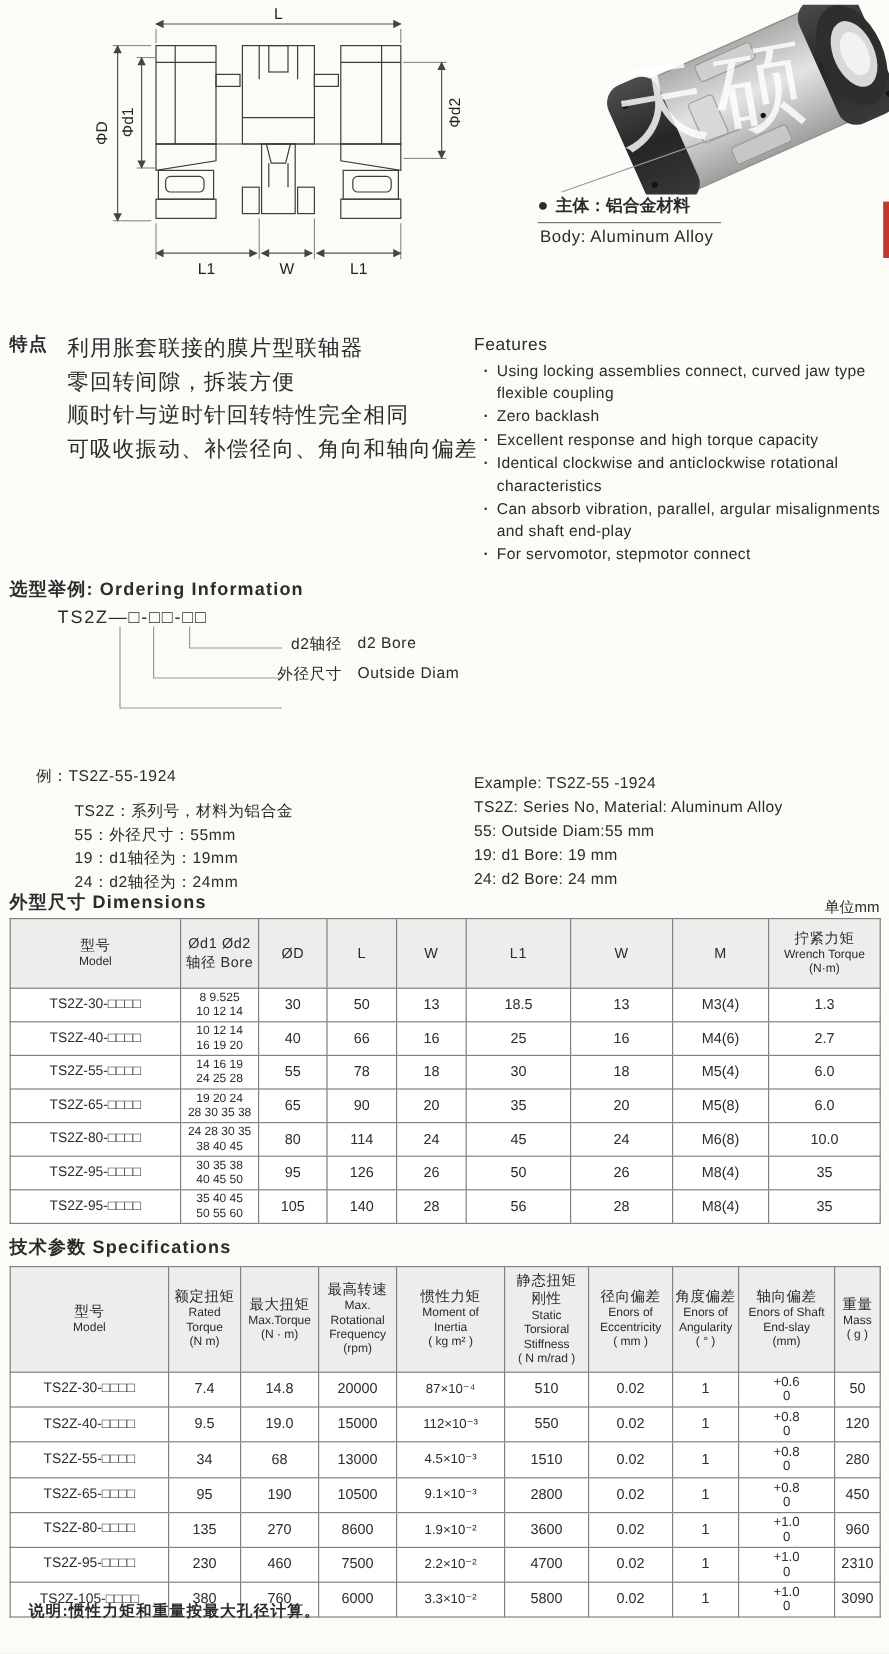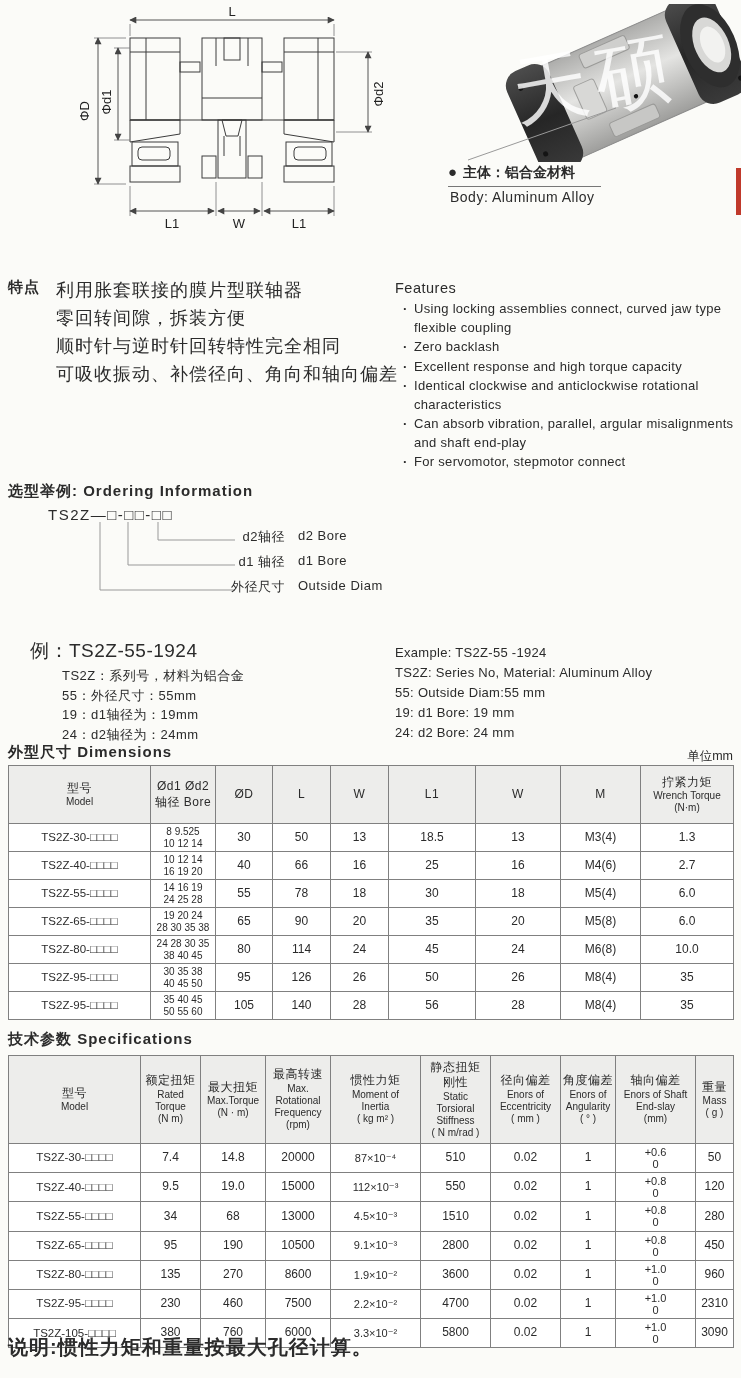--- a/index.html
+++ b/index.html
@@ -40,21 +40,21 @@
   .ord-head{left:8px;top:482px;}
   .ord-code{left:48px;top:506px;font-size:15px;letter-spacing:1.5px;}
   .ord-lines{left:55px;top:520px;}
   .ord-lines polyline{fill:none;stroke:#999;stroke-width:1;}
   .ord-labels{left:185px;top:528px;width:330px;}
   .ord-row{display:flex;height:25px;align-items:flex-start;font-size:13px;}
   .ord-row .cn{width:100px;text-align:right;letter-spacing:0.5px;}
   .ord-row .en{margin-left:13px;letter-spacing:0.5px;}
 
   
-  .ex-title-cn{left:30px;top:638px;font-size:19px;letter-spacing:0.5px;}
+  .ex-title-cn{left:30px;top:638px;font-size:13px;letter-spacing:0.5px;}
   .ex-lines-cn{left:62px;top:666px;font-size:13px;line-height:19.5px;letter-spacing:0.5px;}
   .ex-en{left:395px;top:643px;font-size:13px;line-height:20px;letter-spacing:0.3px;}
 
   
   .dim-head{left:8px;top:743px;}
   .dim-unit{left:560px;top:748px;width:173px;text-align:right;font-size:12.5px;}
   table{border-collapse:collapse;table-layout:fixed;background:#fff;}
   table{position:absolute;left:8px;width:725px;border:1.5px solid #555;}
   #dim-table{top:765px;}
   #spec-table{top:1055px;}
@@ -68,21 +68,21 @@
   #dim-table tbody tr{height:28px;}
   #dim-table td.c0{font-size:11.5px;}
   #dim-table td.c1{font-size:10px;}
   #spec-table thead tr{height:88px;}
   #spec-table tbody tr{height:27px;}
   #spec-table td.c0{font-size:11.5px;}
   #spec-table td.c4{font-size:11px;}
   #spec-table td.c8{font-size:11px;line-height:1.1;}
 
   
-  .note-cn{left:8px;top:1334px;font-size:20px;font-weight:bold;letter-spacing:1px;}
+  .note-cn{left:8px;top:1334px;font-size:13px;font-weight:bold;letter-spacing:1px;padding-left:16px;}
   .note-en{left:8px;top:1356px;font-size:10px;letter-spacing:0.4px;margin-top:36px;}
 </style>
 </head>
 <body>
 
 <div class="page">
 
   <svg class="abs drawing" width="315" height="225" viewBox="0 0 315 225">
     <defs>
       <marker id="ar" viewBox="0 0 10 10" refX="9" refY="5" markerWidth="9" markerHeight="7" orient="auto-start-reverse">
@@ -217,24 +217,20 @@
     <polyline points="103,2 103,20 180,20"></polyline>
     <polyline points="73,2 73,45 180,45"></polyline>
     <polyline points="45,2 45,70 180,70"></polyline>
   </svg>
   <div class="abs ord-labels" id="ord-labels">
       <div class="ord-row">
         <span class="cn">d2轴径</span>
         <span class="en">d2 Bore</span>
       </div>
       <div class="ord-row">
-        <span class="cn">d1 轴径</span>
-        <span class="en">d1 Bore</span>
-      </div>
-      <div class="ord-row">
         <span class="cn">外径尺寸</span>
         <span class="en">Outside Diam</span>
       </div>
     </div>
 
   <div class="abs ex-title-cn">例：TS2Z-55-1924</div>
   <div class="abs ex-lines-cn" id="ex-lines-cn">
       <div>TS2Z：系列号，材料为铝合金</div>
       <div>55：外径尺寸：55mm</div>
       <div>19：d1轴径为：19mm</div>

